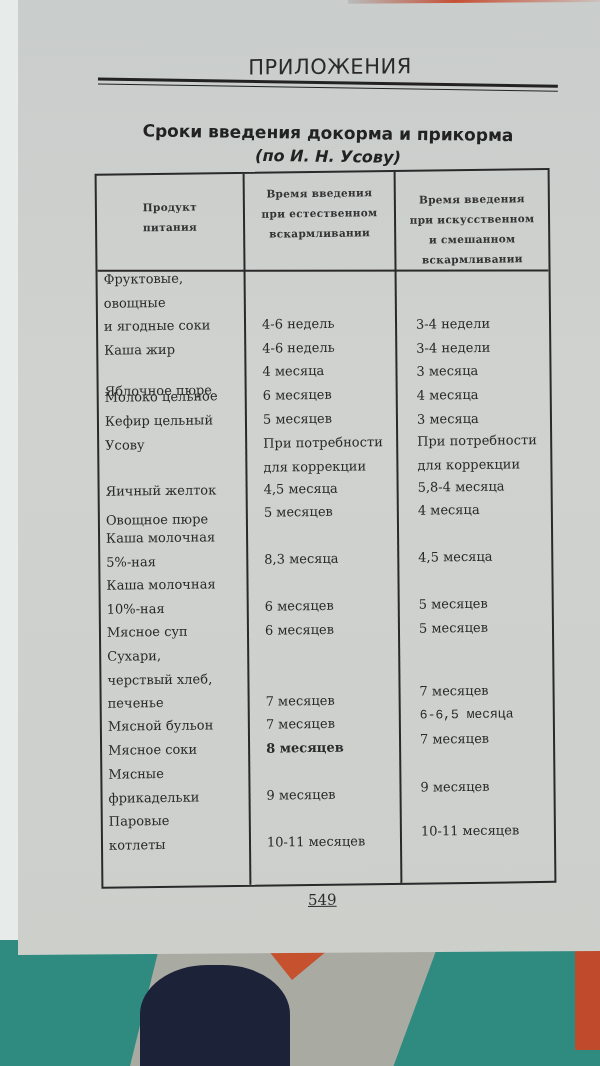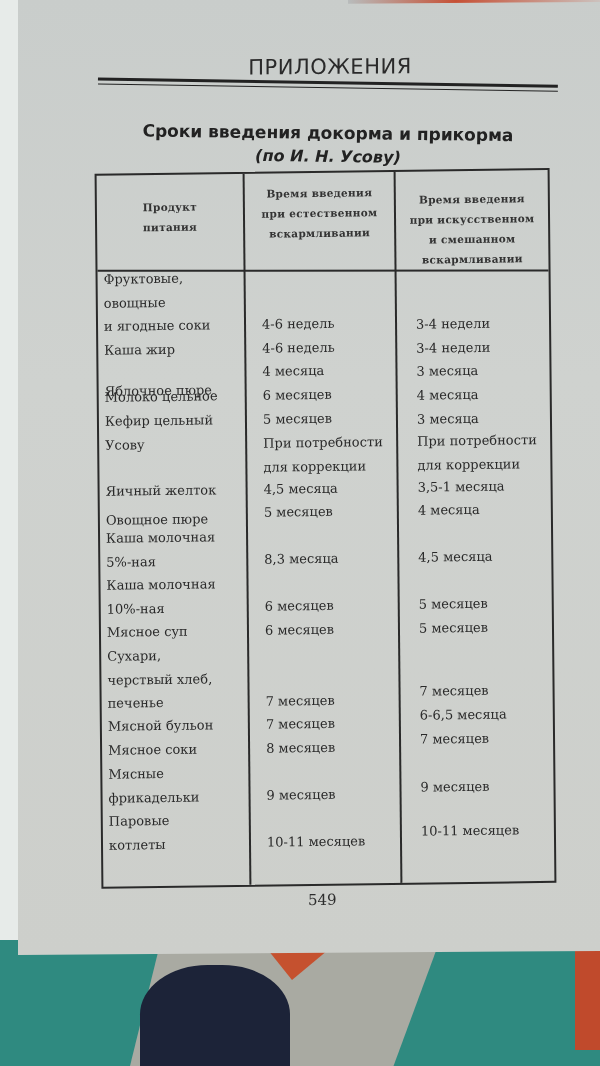--- a/index.html
+++ b/index.html
@@ -55,21 +55,21 @@
   .th.h1 { left:148px; width:149px; top:10px; }
   .th.h2 { left:299px; width:152px; top:18px; }
   .cell {
     position:absolute; font-family:"DejaVu Serif", serif; font-size:13px; line-height:23.6px; color:#2a2a2a;
     white-space:pre;
   }
   .cell.c0 { left:6px; }
   .cell.c1 { left:164px; }
   .cell.c2 { left:318px; }
   .page-number {
-    position:absolute; left:290px; top:893px; font-family:"DejaVu Serif", serif; font-size:15px; color:#2d2d2d;
+    position:absolute; left:290px; top:893px; font-family:"DejaVu Serif", serif; font-size:15px; color:#2d2d2d;text-decoration:underline;
   }
 </style>
 </head>
 <body>
 
 <div class="page-left-strip"></div>
 
 <div class="carpet">
   <div class="teal"></div>
   <div class="grey"></div>
@@ -121,21 +121,21 @@
         <div class="cell c0" style="top: 234px;">Кефир цельный</div>
         <div class="cell c1" style="top: 234px;">5 месяцев</div>
         <div class="cell c2" style="top: 236px;">3 месяца</div>
         <div class="cell c0" style="top: 258px;">Усову</div>
         <div class="cell c1" style="top: 258px;">При потребности
 для коррекции</div>
         <div class="cell c2" style="top: 258px;">При потребности
 для коррекции</div>
         <div class="cell c0" style="top: 304px;">Яичный желток</div>
         <div class="cell c1" style="top: 304px;">4,5 месяца</div>
-        <div class="cell c2" style="top: 304px;">3,5-1 месяца</div>
+        <div class="cell c2" style="top: 304px;">5,8-4 месяца</div>
         <div class="cell c0" style="top: 333px;">Овощное пюре</div>
         <div class="cell c1" style="top: 327px;">5 месяцев</div>
         <div class="cell c2" style="top: 327px;">4 месяца</div>
         <div class="cell c0" style="top: 351px;">Каша молочная
 5%-ная</div>
         <div class="cell c1" style="top: 374px;">8,3 месяца</div>
         <div class="cell c2" style="top: 374px;">4,5 месяца</div>
         <div class="cell c0" style="top: 398px;">Каша молочная
 10%-ная</div>
         <div class="cell c1" style="top: 421px;">6 месяцев</div>
@@ -143,23 +143,23 @@
         <div class="cell c0" style="top: 445px;">Мясное суп</div>
         <div class="cell c1" style="top: 445px;">6 месяцев</div>
         <div class="cell c2" style="top: 445px;">5 месяцев</div>
         <div class="cell c0" style="top: 469px;">Сухари,
 черствый хлеб,
 печенье</div>
         <div class="cell c1" style="top: 516px;">7 месяцев</div>
         <div class="cell c2" style="top: 508px;">7 месяцев</div>
         <div class="cell c0" style="top: 539px;">Мясной бульон</div>
         <div class="cell c1" style="top: 539px;">7 месяцев</div>
-        <div class="cell c2" style="top: 532px;">6-6,5 месяца</div>
+        <div class="cell c2" style="top: 532px; font-family: Liberation Mono, monospace;">6-6,5 месяца</div>
         <div class="cell c0" style="top: 563px;">Мясное соки</div>
-        <div class="cell c1" style="top: 563px;">8 месяцев</div>
+        <div class="cell c1" style="top: 563px; font-weight: bold;">8 месяцев</div>
         <div class="cell c2" style="top: 556px;">7 месяцев</div>
         <div class="cell c0" style="top: 587px;">Мясные
 фрикадельки</div>
         <div class="cell c1" style="top: 610px;">9 месяцев</div>
         <div class="cell c2" style="top: 604px;">9 месяцев</div>
         <div class="cell c0" style="top: 634px;">Паровые
 котлеты</div>
         <div class="cell c1" style="top: 657px;">10-11 месяцев</div>
         <div class="cell c2" style="top: 648px;">10-11 месяцев</div>
       </div>

